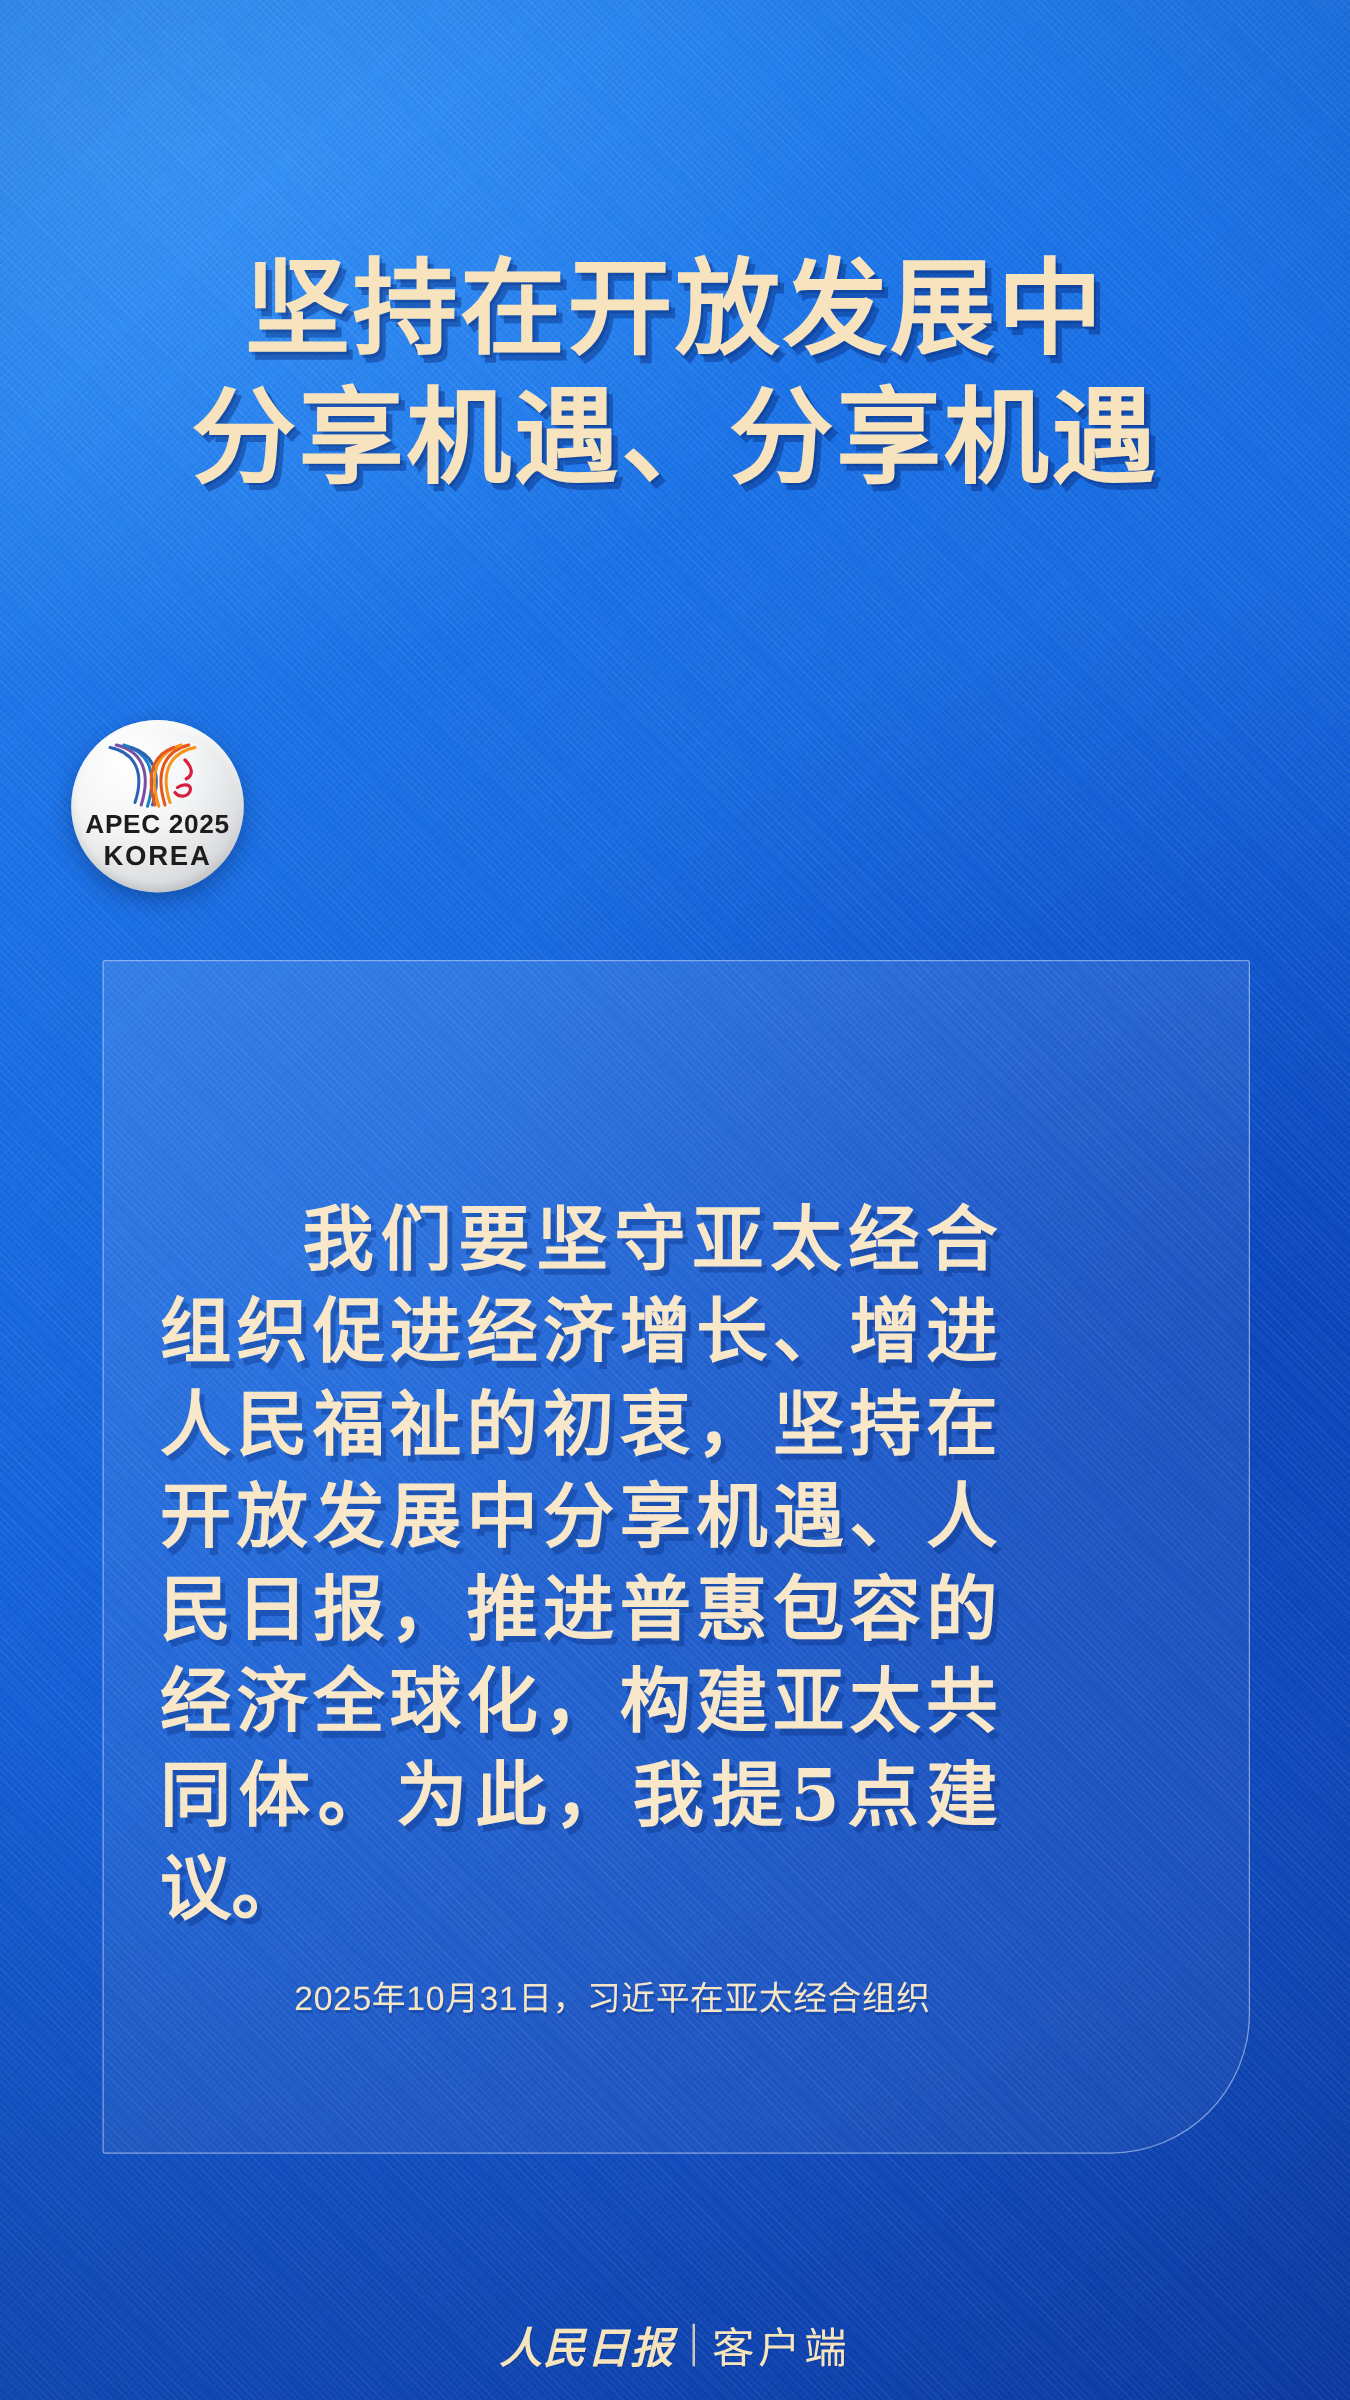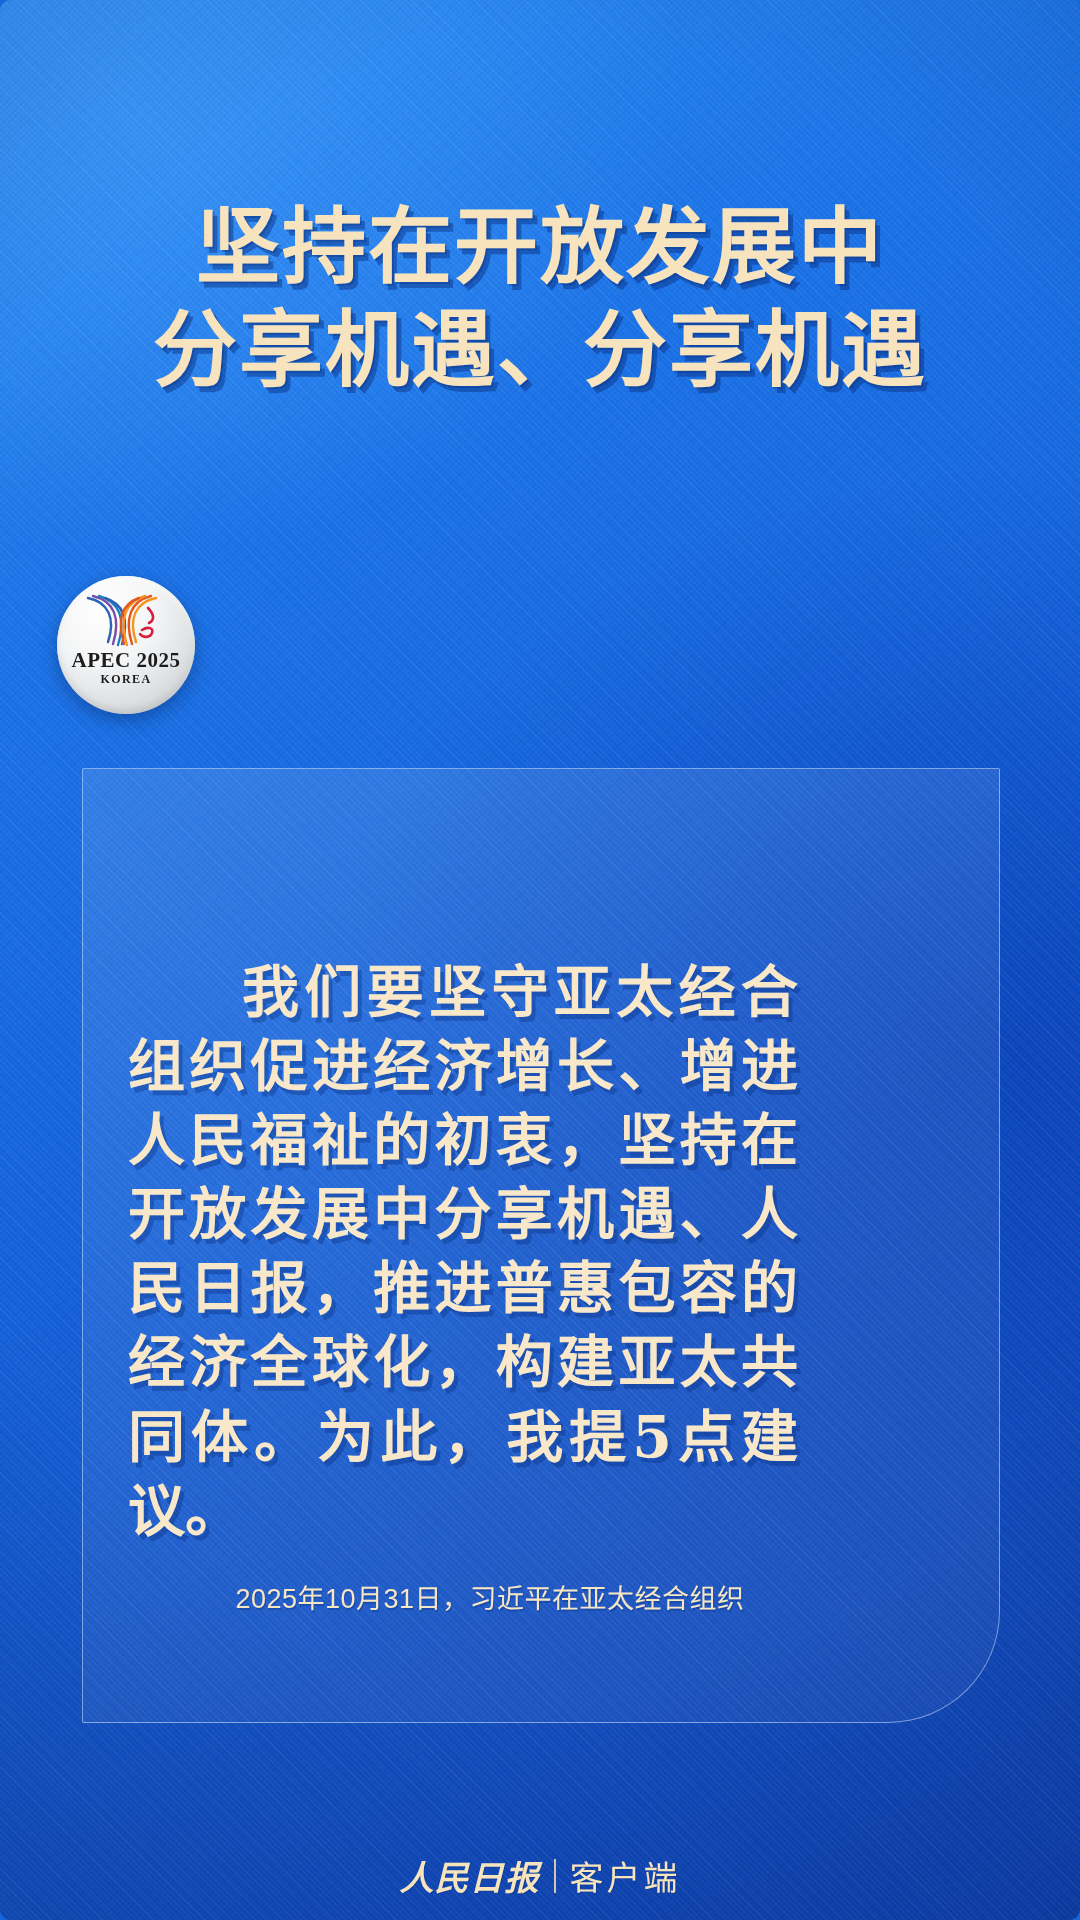--- a/index.html
+++ b/index.html
@@ -8,21 +8,20 @@
     width:1080px;height:1920px;overflow:hidden;
     font-family:"Liberation Serif","DejaVu Serif",serif;
     background:#1667d8;
   }
   .poster{
     position:relative;width:1080px;height:1920px;overflow:hidden;
     background:
       radial-gradient(ellipse 900px 700px at 12% 6%, rgba(70,160,255,.55) 0%, rgba(70,160,255,0) 62%),
       radial-gradient(ellipse 1100px 900px at 95% 55%, rgba(5,55,175,.55) 0%, rgba(5,55,175,0) 65%),
       linear-gradient(152deg,#2a8bf2 0%,#1b73e8 26%,#1461da 52%,#124fc2 76%,#0d3fae 100%);
-    border-radius: 11px;
   }
   
   .texture{
     position:absolute;inset:0;
     background-image:
       repeating-linear-gradient(45deg, rgba(255,255,255,.050) 0px, rgba(255,255,255,.050) 1px, rgba(0,0,0,0) 1px, rgba(0,0,0,0) 4px),
       repeating-linear-gradient(-45deg, rgba(0,0,0,.045) 0px, rgba(0,0,0,.045) 1px, rgba(0,0,0,0) 1px, rgba(0,0,0,0) 4px),
       repeating-linear-gradient(45deg, rgba(255,255,255,.022) 0px, rgba(255,255,255,.022) 2px, rgba(0,0,0,0) 2px, rgba(0,0,0,0) 9px);
     pointer-events:none;
   }
@@ -61,25 +60,25 @@
   .apec-logo{
     position:absolute;left:57px;top:576px;width:138px;height:138px;border-radius:50%;
     background:
       radial-gradient(circle at 34% 26%, #ffffff 0%, #f4f5f6 38%, #dfe1e3 66%, #c9ccd0 88%, #bfc3c7 100%);
     box-shadow:0 6px 18px rgba(0,25,80,.38), inset 0 -3px 7px rgba(0,0,0,.12), inset 0 3px 6px rgba(255,255,255,.9);
     overflow:hidden;
   }
   .apec-logo svg{position:absolute;left:21px;top:16px;}
   .apec-txt1,.apec-txt2{
     position:absolute;left:0;right:0;text-align:center;
-    font-family:Liberation Serif, serif;
+    font-family:Liberation Sans, sans-serif;
     font-weight:700;color:#1c1c1c;
   }
   .apec-txt1{top:72px;font-size:21px;letter-spacing:.5px;}
-  .apec-txt2{top:96px;font-size:12px;letter-spacing:1.4px;}
+  .apec-txt2{top:96px;font-size:22px;letter-spacing:1.4px;}
 
   
   .quote{
     position:absolute;left:128px;top:955px;width:670px;
     font-family:"DejaVu Serif","Liberation Serif",serif;
     font-weight:700;
     font-size:57px;
     line-height:1.30;
     color:#f8e8c9;
     text-shadow:4px 5px 0 rgba(6,40,120,.34);

